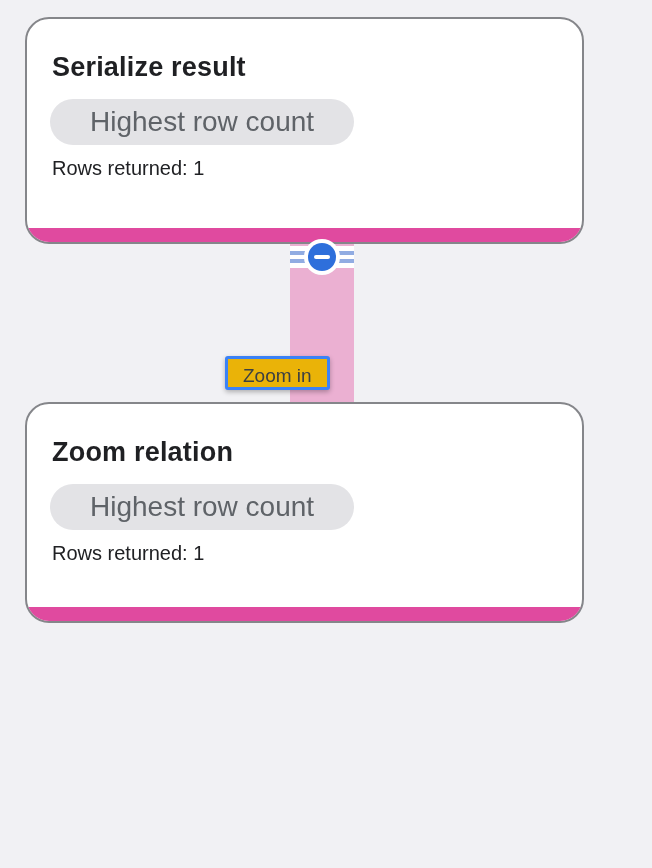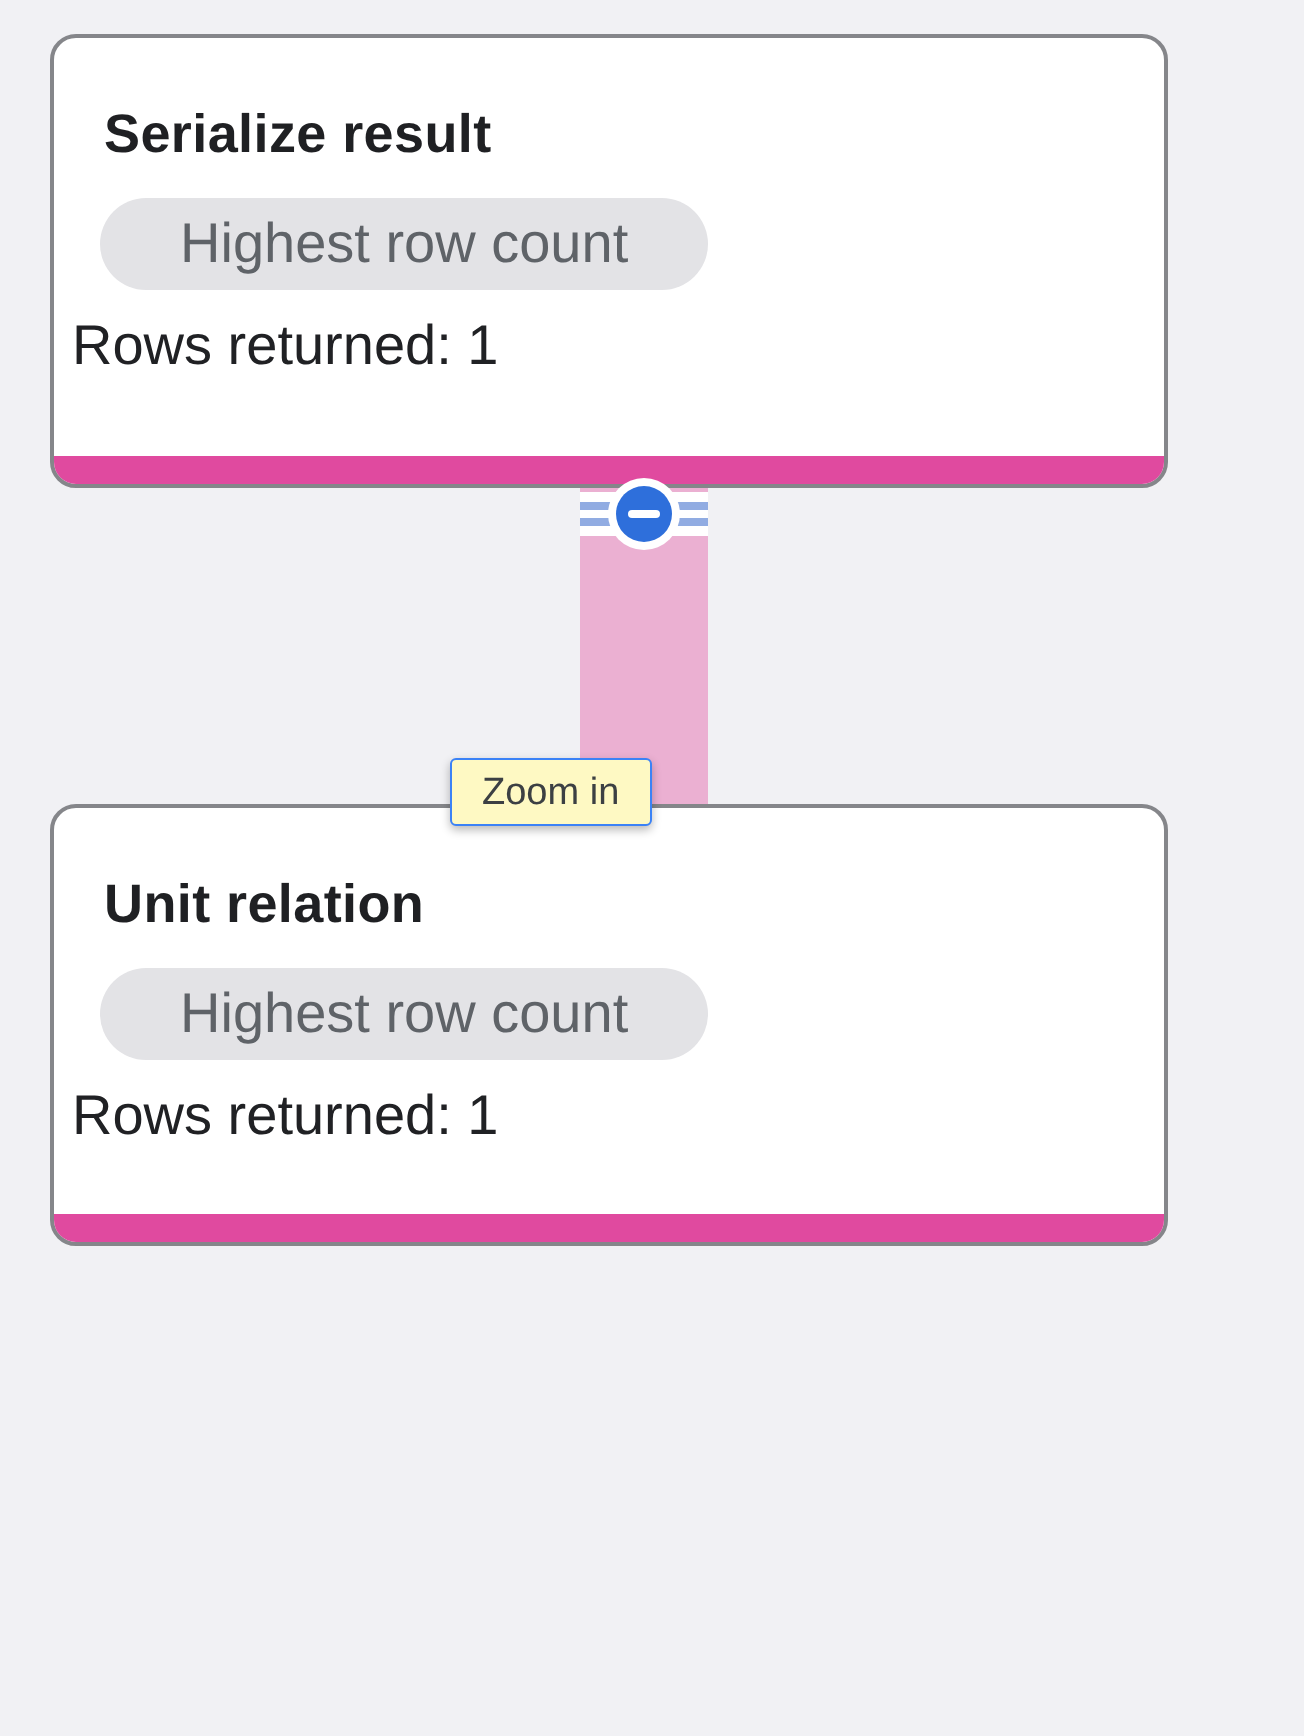--- a/index.html
+++ b/index.html
@@ -73,39 +73,38 @@
     background: #ffffff;
   }
 
   .tooltip {
     position: absolute;
     left: 225px;
     top: 356px;
     height: 34px;
     line-height: 34px;
     padding: 0 15px;
-    background: #fef9c3;
-    border: 1px solid #3b82f6;
+    background: #eab308;
+    border: 3px solid #3b82f6;
     box-sizing: border-box;
     border-radius: 3px;
     box-shadow: 0 2px 5px rgba(0,0,0,0.28);
     color: #3c4043;
     font-size: 19px;
     white-space: nowrap;
-    margin-top: 23px;
   }
 
   
   .card {
     position: absolute;
     left: 25px;
     width: 559px;
     background: #ffffff;
     border: 2px solid var(--card-border, #85868a);
-    border-radius: 13px;
+    border-radius: 24px;
     box-sizing: border-box;
     overflow: hidden;
     cursor: pointer;
   }
   .card-top    { top: 17px;  height: 227px; }
   .card-bottom { top: 402px; height: 221px; }
 
   .card-title {
     position: absolute;
     left: 25px;
@@ -123,23 +122,23 @@
     line-height: 46px;
     padding: 0 40px;
     border-radius: 23px;
     background: var(--badge-bg, #e3e3e6);
     color: var(--badge-text, #5f6368);
     font-size: 28px;
     white-space: nowrap;
   }
   .rows {
     position: absolute;
-    left: 9px;
+    left: 25px;
     top: 138px;
-    font-size: 28px;
+    font-size: 20px;
     color: var(--body-text, #202124);
   }
   .accent {
     position: absolute;
     left: 0;
     bottom: 0;
     width: 100%;
     height: 14px;
     background: var(--accent-pink, #e04a9f);
   }
@@ -156,21 +155,21 @@
   </div>
 
   <div class="card card-top">
     <div class="card-title">Serialize result</div>
     <div class="badge">Highest row count</div>
     <div class="rows">Rows returned: 1</div>
     <div class="accent"></div>
   </div>
 
   <div class="card card-bottom">
-    <div class="card-title">Unit relation</div>
+    <div class="card-title">Zoom relation</div>
     <div class="badge">Highest row count</div>
     <div class="rows">Rows returned: 1</div>
     <div class="accent"></div>
   </div>
 
   <button class="collapse-btn">
     <span class="blue-disc">
       <span class="minus"></span>
     </span>
   </button>

